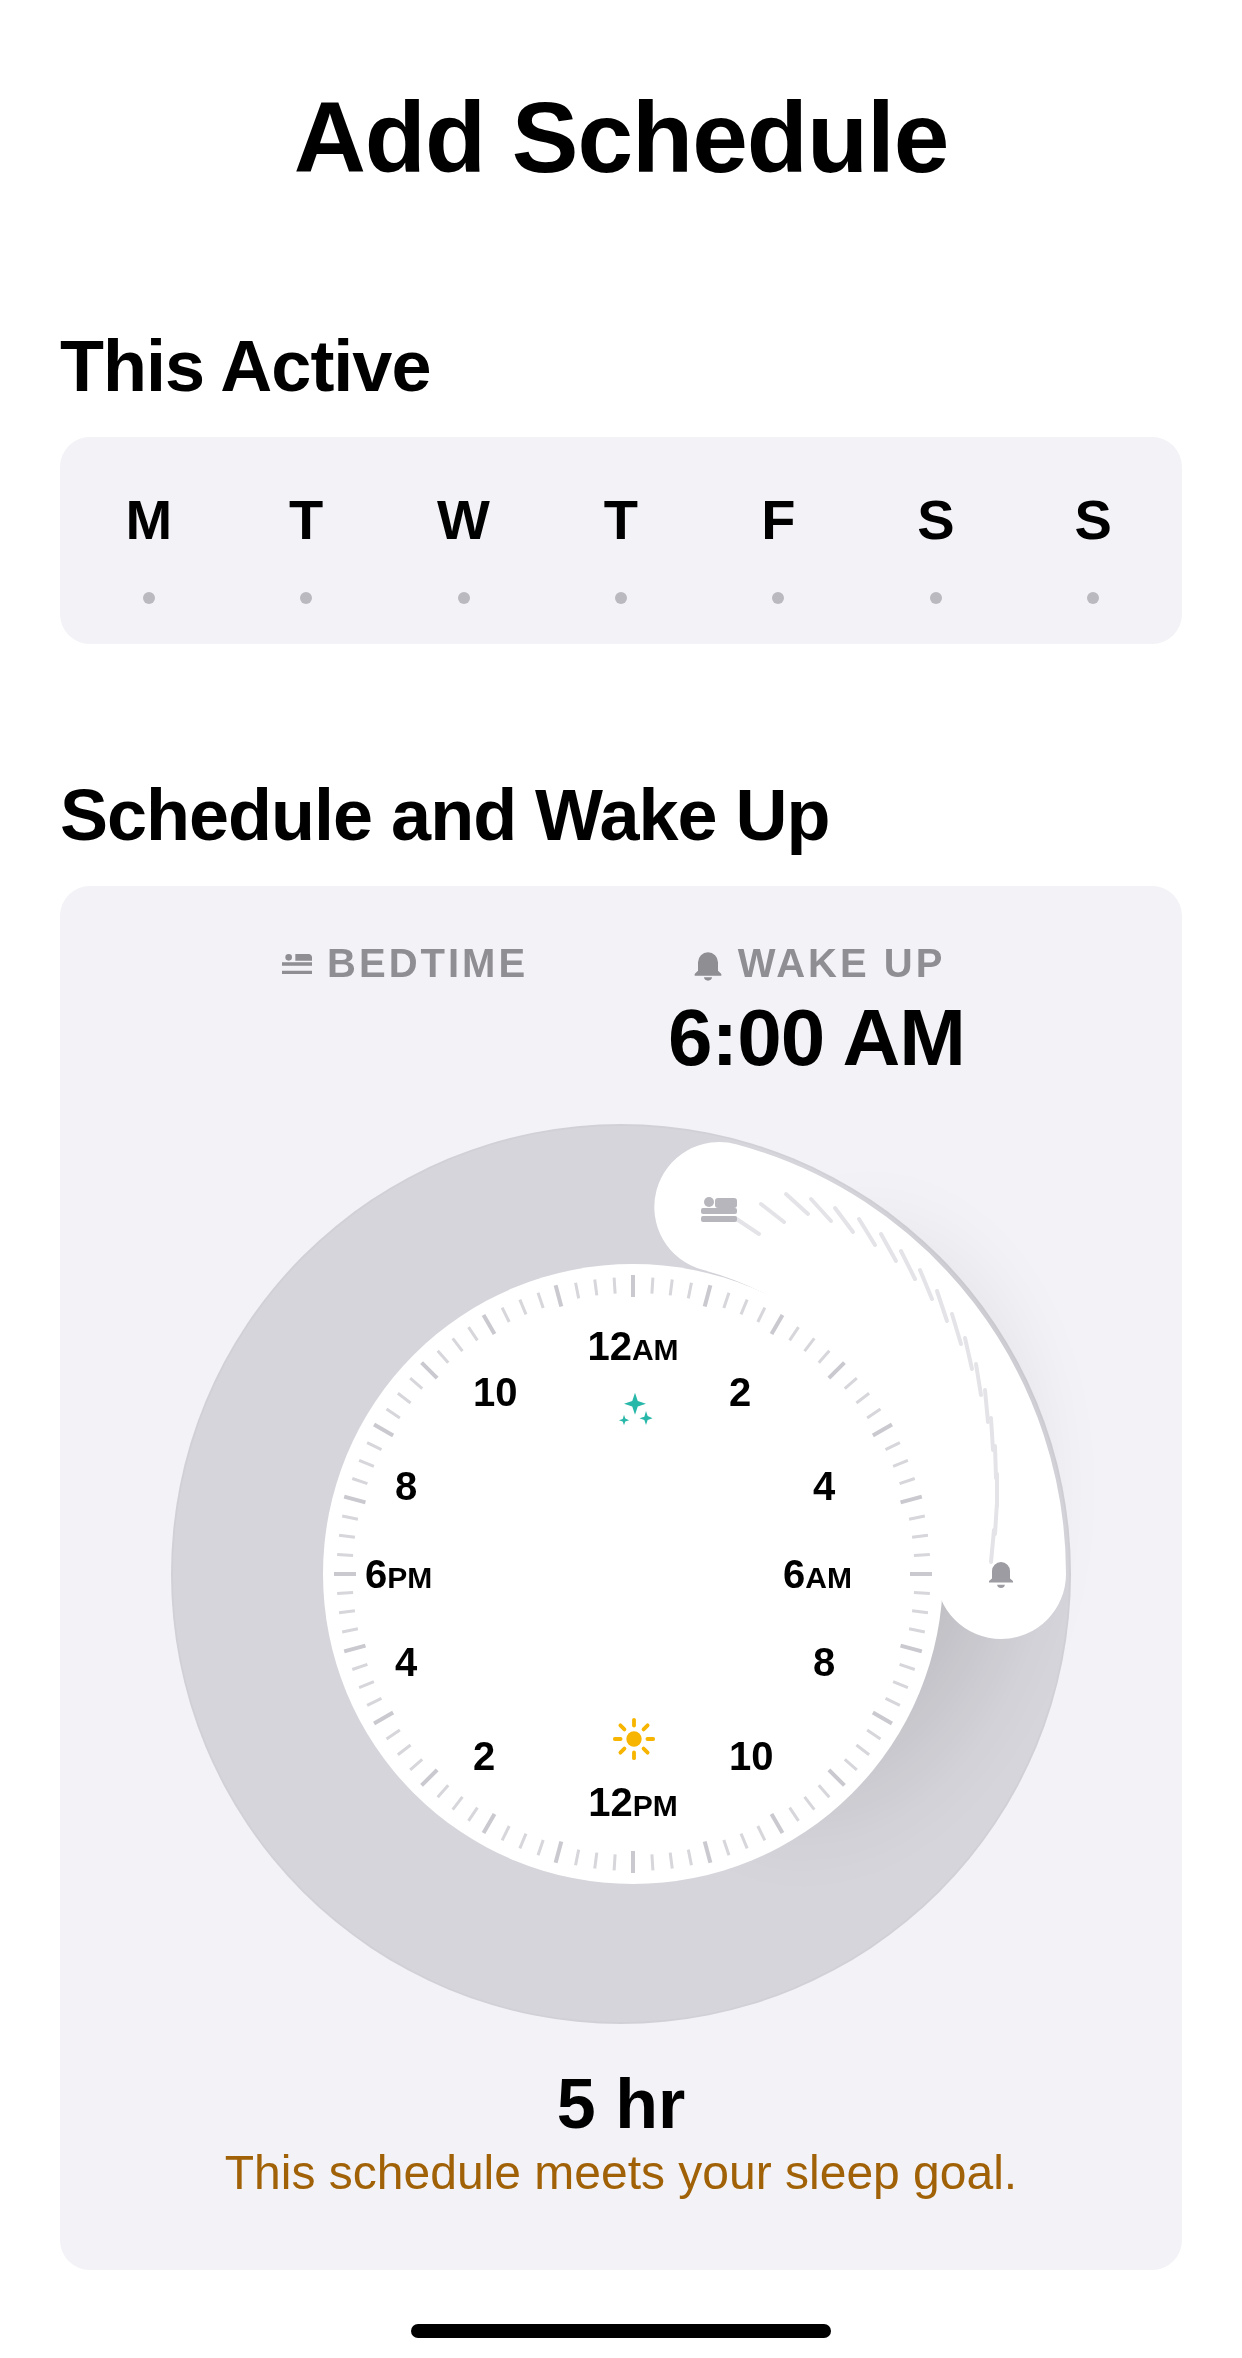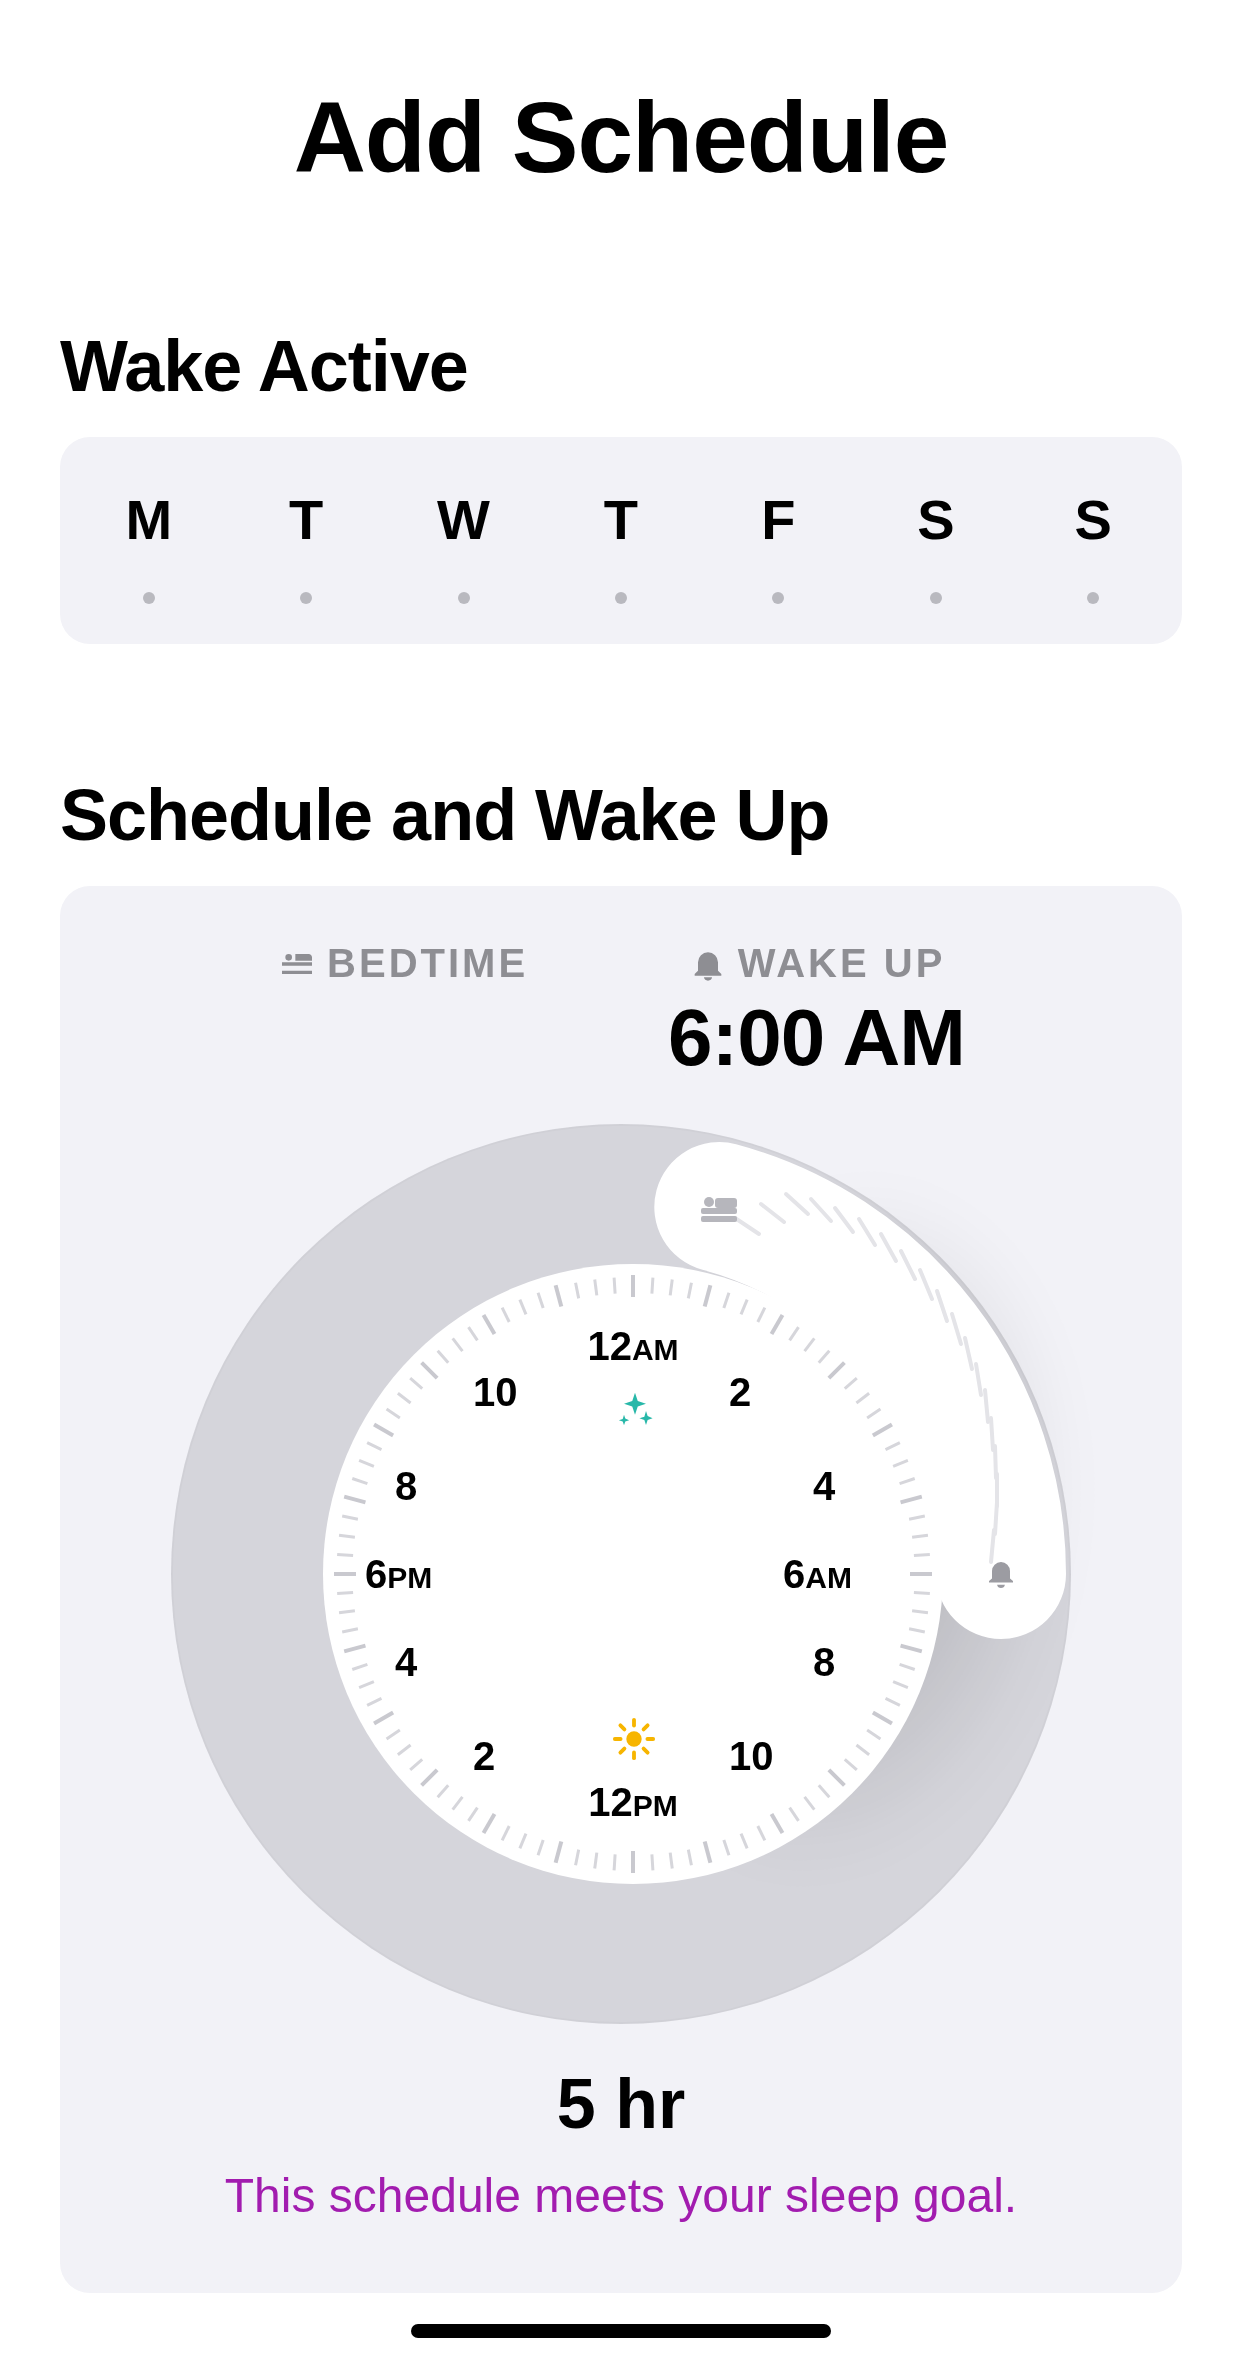--- a/index.html
+++ b/index.html
@@ -171,43 +171,43 @@
     background: radial-gradient(closest-side, rgba(0,0,0,0.20), rgba(0,0,0,0));
     border-radius:50%;
     transform: rotate(10deg);
   }
   .summary-hours {
     margin-top: 40px;
     font-size: 70px;
     font-weight: 800;
   }
   .summary-text {
-    margin-top: 24px;
+    margin-top: 1px;
     font-size: 48px;
-    color: #a21caf;
+    color: #a16207;
   }
 
   .home-indicator {
     position: fixed;
     bottom: 20px;
     left: 50%;
     transform: translateX(-50%);
     width: 420px;
     height: 14px;
     background: #000;
     border-radius: 20px;
   }
 </style>
 </head>
 <body>
 
 <div class="screen">
   <h1 class="title">Add Schedule</h1>
 
-  <h2 class="section-label">Wake Active</h2>
+  <h2 class="section-label">This Active</h2>
   <div class="card days-card">
     <div class="day">
         <span class="day-letter">M</span>
         <span class="day-dot"></span>
       </div>
     <div class="day">
         <span class="day-letter">T</span>
         <span class="day-dot"></span>
       </div>
     <div class="day">

